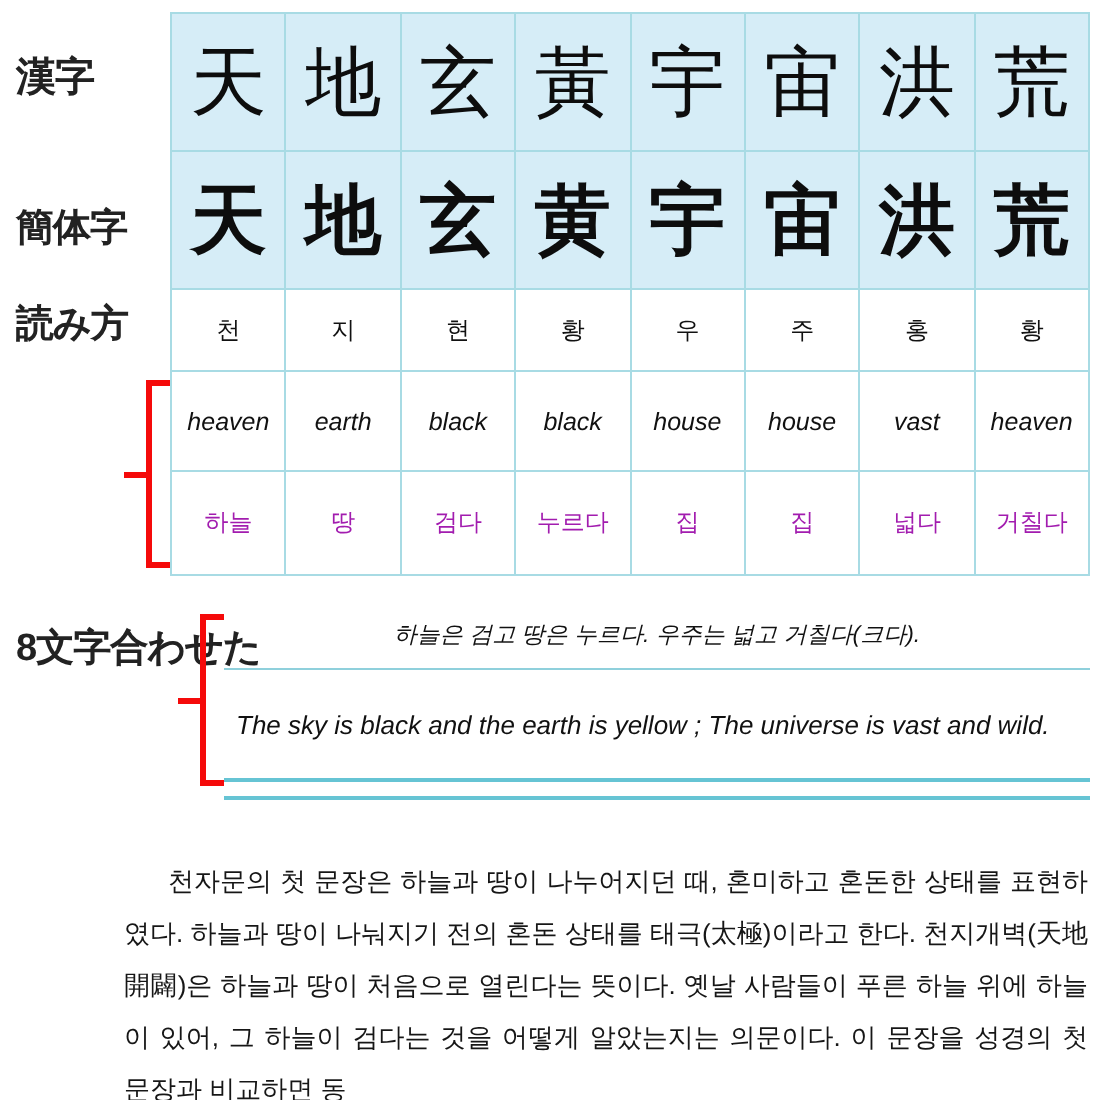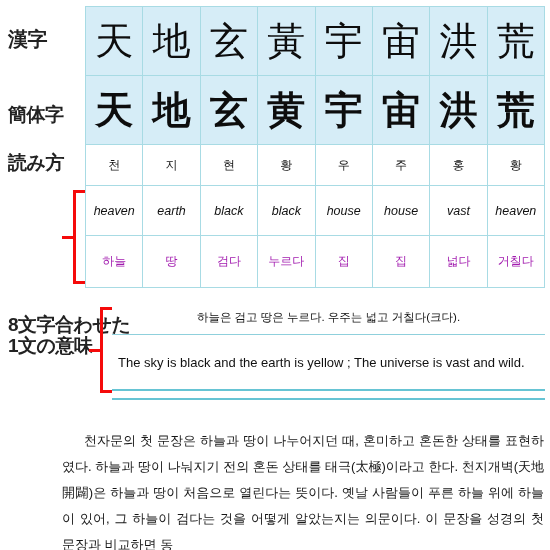--- a/index.html
+++ b/index.html
@@ -89,20 +89,21 @@
   }
 
   
   .sent-table {
     position: absolute;
     left: 112px;
     top: 300px;
     width: 433px;
     border-collapse: collapse;
     table-layout: fixed;
+    font-style: italic;
   }
   .sent-table td {
     border: none;
     border-bottom: 1px solid #8fd0dc;
     padding: 0;
     vertical-align: middle;
   }
   .sent-ko {
     height: 34px;
     text-align: center;
@@ -174,21 +175,20 @@
 
 <div id="page">
 
   <div class="row-label label-kanji">漢字</div>
   <div class="row-label label-kantai">簡体字</div>
   <div class="row-label label-yomi">読み方</div>
   <div class="row-label label-imi">
   </div>
   <div class="row-label label-bun">
     <div>8文字合わせた</div>
-    <div>1文の意味</div>
   </div>
 
   <table class="char-table">
     <tbody>
       <tr class="r-trad">
         <td>天</td>
         <td>地</td>
         <td>玄</td>
         <td>黃</td>
         <td>宇</td>

